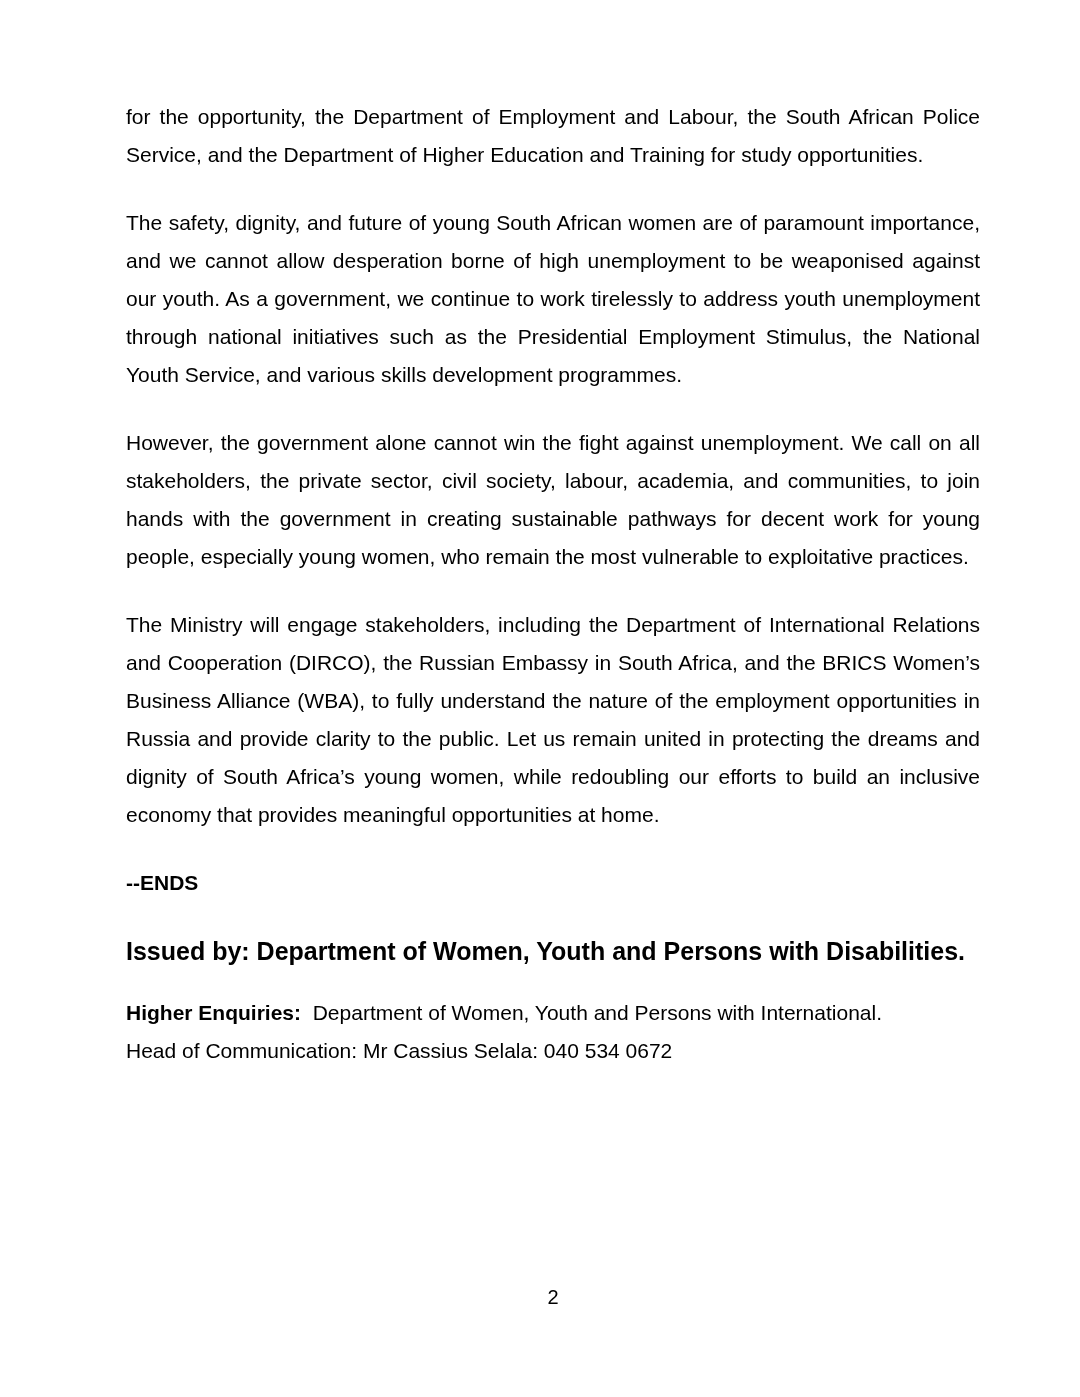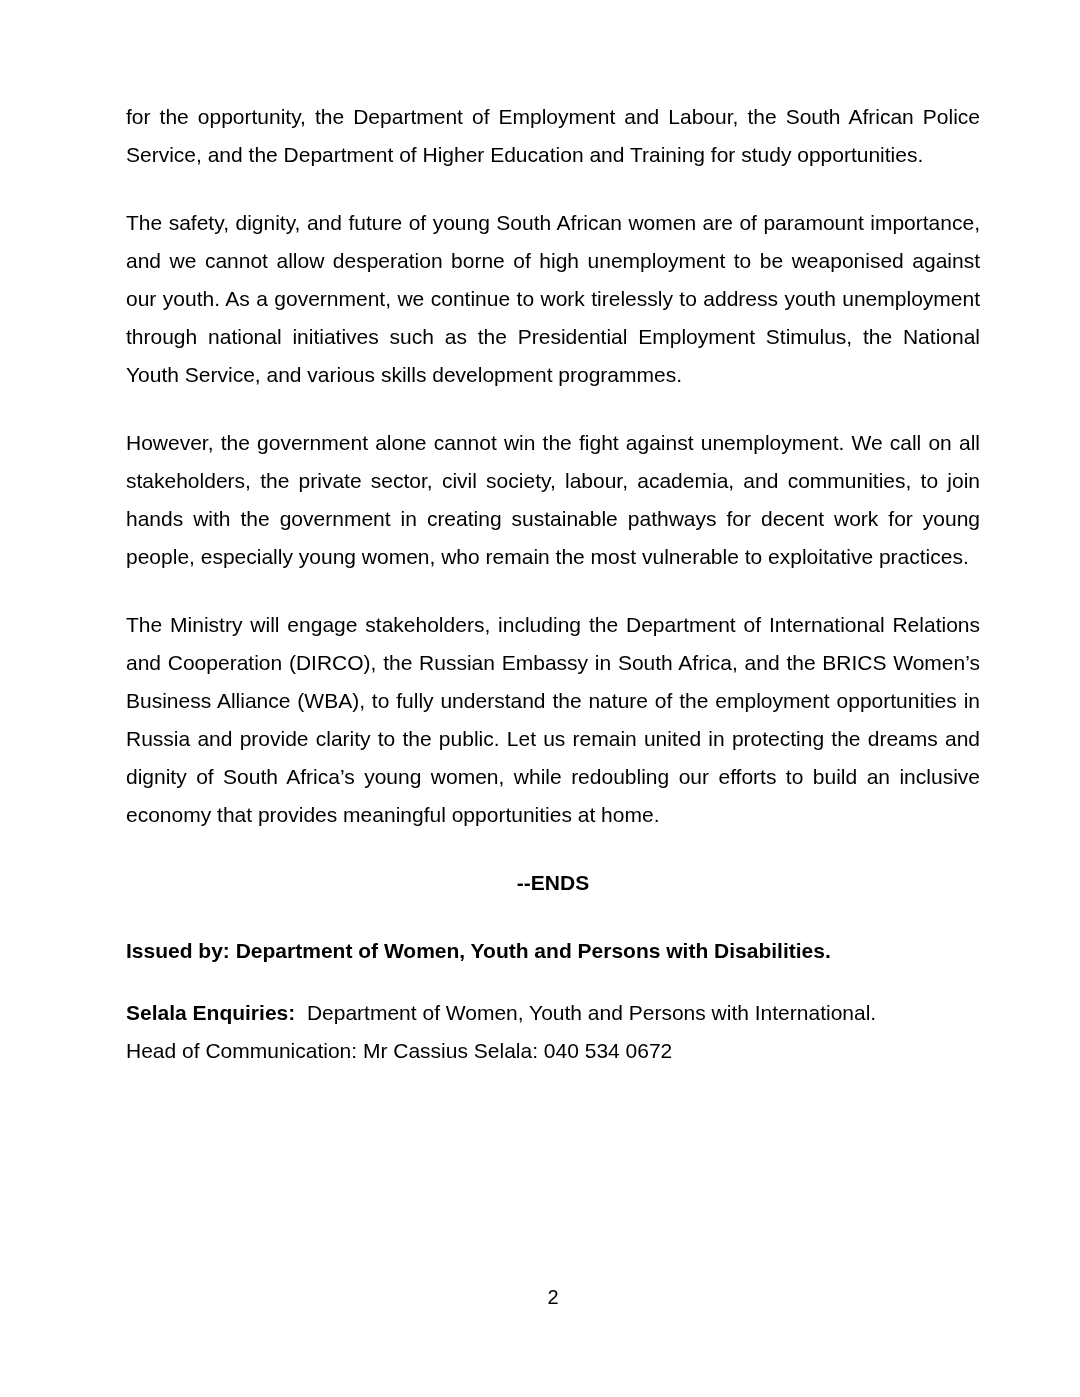--- a/index.html
+++ b/index.html
@@ -22,25 +22,24 @@
     font-size: 21px;
     line-height: 38px;
     text-align: justify;
     text-align-last: left;
     margin: 0 0 30px 0;
   }
   .ends-marker {
     font-size: 21px;
     line-height: 38px;
     font-weight: bold;
-    text-align: center;
     margin: 0 0 30px 0;
   }
   .issued-by {
-    font-size: 21px;
+    font-size: 25px;
     line-height: 38px;
     font-weight: bold;
     margin: 0 0 24px 0;
   }
   .media-block {
     font-size: 21px;
     line-height: 38px;
     margin: 0;
   }
   .media-label {
@@ -66,19 +65,19 @@
   <p class="body-paragraph">The safety, dignity, and future of young South African women are of paramount importance, and we cannot allow desperation borne of high unemployment to be weaponised against our youth. As a government, we continue to work tirelessly to address youth unemployment through national initiatives such as the Presidential Employment Stimulus, the National Youth Service, and various skills development programmes.</p>
 
   <p class="body-paragraph">However, the government alone cannot win the fight against unemployment. We call on all stakeholders, the private sector, civil society, labour, academia, and communities, to join hands with the government in creating sustainable pathways for decent work for young people, especially young women, who remain the most vulnerable to exploitative practices.</p>
 
   <p class="body-paragraph">The Ministry will engage stakeholders, including the Department of International Relations and Cooperation (DIRCO), the Russian Embassy in South Africa, and the BRICS Women’s Business Alliance (WBA), to fully understand the nature of the employment opportunities in Russia and provide clarity to the public. Let us remain united in protecting the dreams and dignity of South Africa’s young women, while redoubling our efforts to build an inclusive economy that provides meaningful opportunities at home.</p>
 
   <p class="ends-marker">--ENDS</p>
 
   <p class="issued-by">Issued by: Department of Women, Youth and Persons with Disabilities.</p>
 
-  <p class="media-block"><span class="media-label">Selala Enquiries:</span>&nbsp; <span>Department of Women, Youth and Persons with International.</span></p>
+  <p class="media-block"><span class="media-label">Higher Enquiries:</span>&nbsp; <span>Department of Women, Youth and Persons with International.</span></p>
 
   <p class="media-block">Head of Communication: Mr Cassius Selala: 040 534 0672</p>
 
   <div class="page-number">2</div>
 
 </div>
 
 </body></html>

